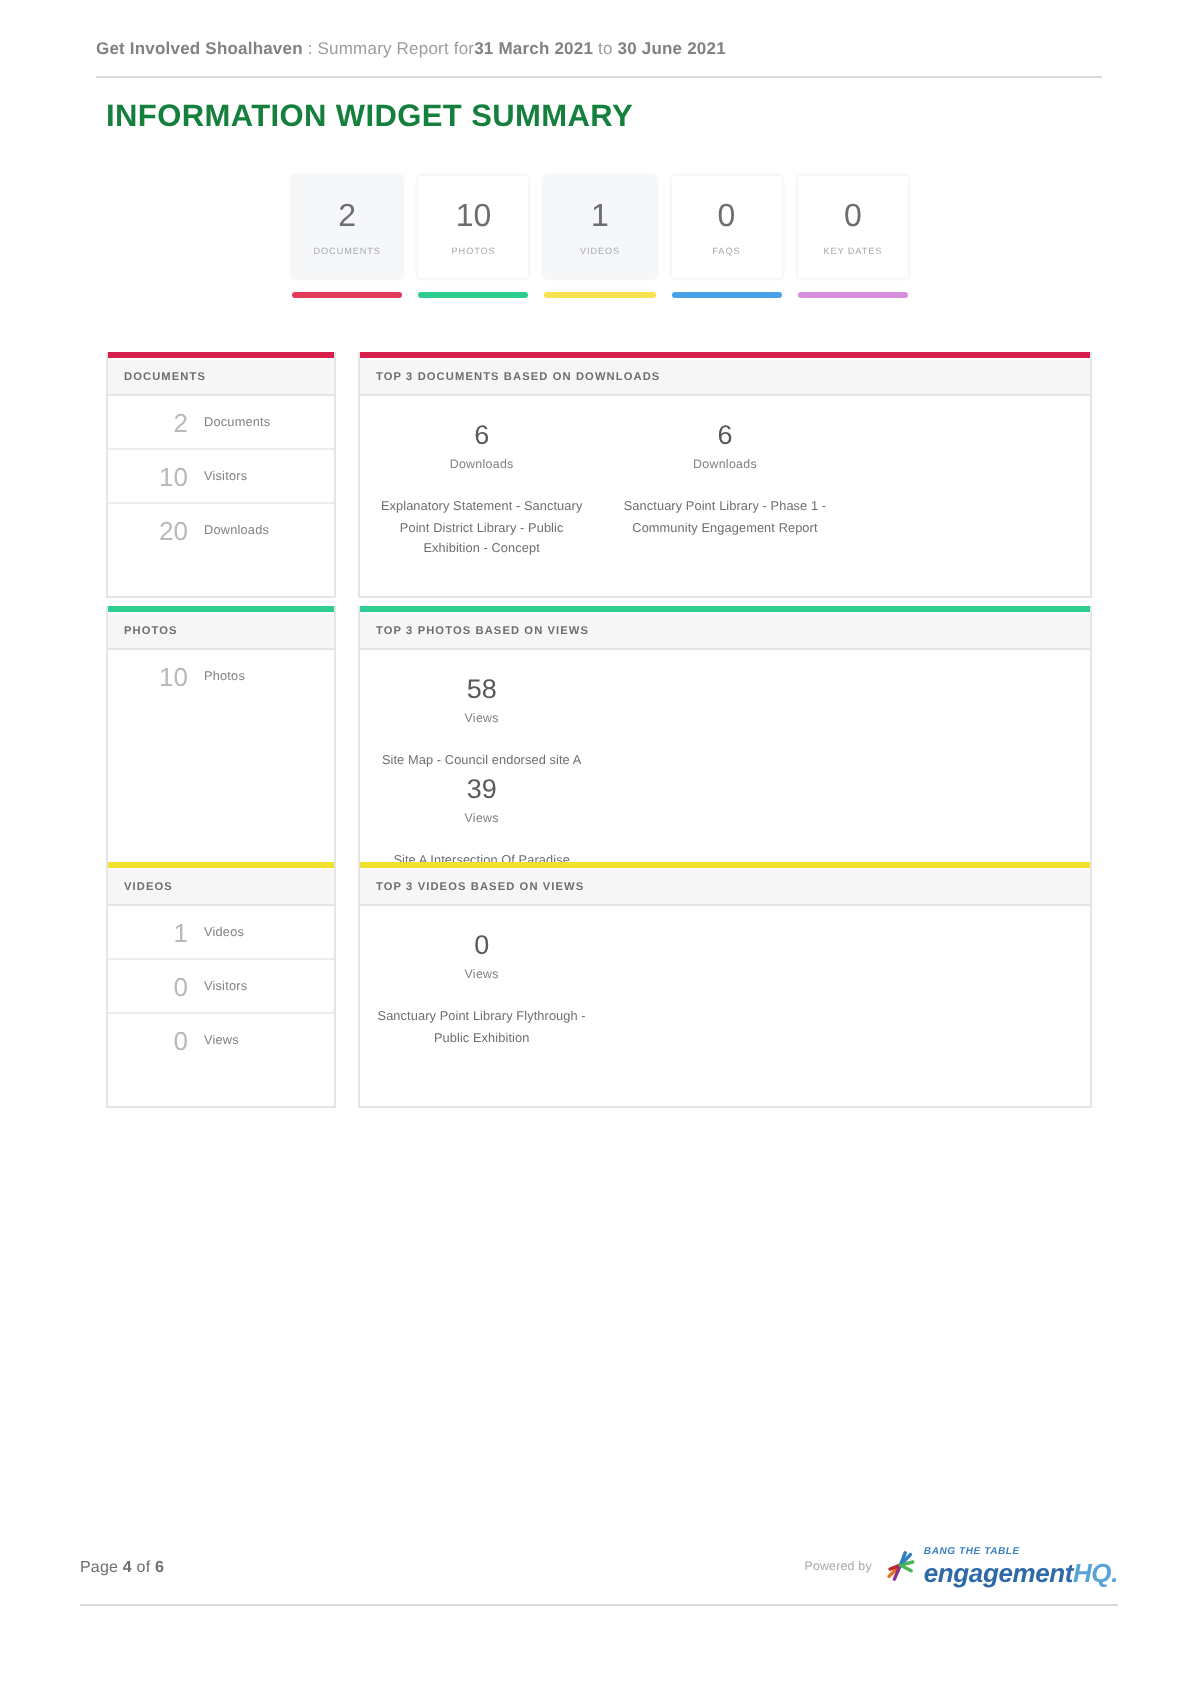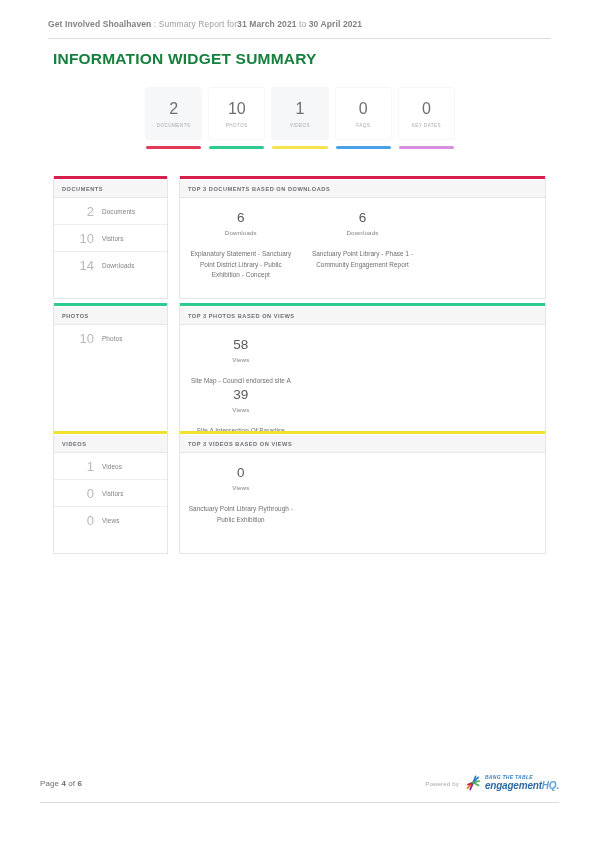--- a/index.html
+++ b/index.html
@@ -250,34 +250,34 @@
     line-height: 1;
   }
   .logo-top {
     font-size: 5px;
     font-weight: bold;
     font-style: italic;
     color: #3a7fc1;
     letter-spacing: 0.3px;
   }
   .logo-bottom {
-    font-size: 10px;
+    font-size: 13px;
     font-style: italic;
     font-weight: bold;
     color: #2f6aa8;
     letter-spacing: -0.2px;
     margin-top: 1px;
   }
   .logo-bottom .hq { color: #5aa3d6; }
 </style>
 </head>
 <body>
 
 <div class="page-header">
-  <div class="hdr-line"><span class="strong">Get Involved Shoalhaven</span><span> : </span><span>Summary Report for</span><span class="strong">31 March 2021</span><span> to </span><span class="strong">30 April 2021</span></div>
+  <div class="hdr-line"><span class="strong">Get Involved Shoalhaven</span><span> : </span><span>Summary Report for</span><span class="strong">31 March 2021</span><span> to </span><span class="strong">30 June 2021</span></div>
   <div class="hdr-rule"></div>
 </div>
 
 <div class="page-title">INFORMATION WIDGET SUMMARY</div>
 
 <div class="stat-row">
 
   <div class="stat-card tinted">
     <div class="stat-body">
       <div class="stat-value">2</div>
@@ -329,21 +329,21 @@
     </div>
     <div class="metric-row">
       <span class="metric-num">2</span>
       <span class="metric-lbl">Documents</span>
     </div>
     <div class="metric-row">
       <span class="metric-num">10</span>
       <span class="metric-lbl">Visitors</span>
     </div>
     <div class="metric-row">
-      <span class="metric-num">14</span>
+      <span class="metric-num">20</span>
       <span class="metric-lbl">Downloads</span>
     </div>
   </div>
 
   <div class="panel detail-panel">
     <div class="panel-accent" style="background:#d81e4a"></div>
     <div class="panel-head">
       <span class="panel-head-text">TOP 3 DOCUMENTS BASED ON DOWNLOADS</span>
     </div>
     <div class="detail-body cols-2">

